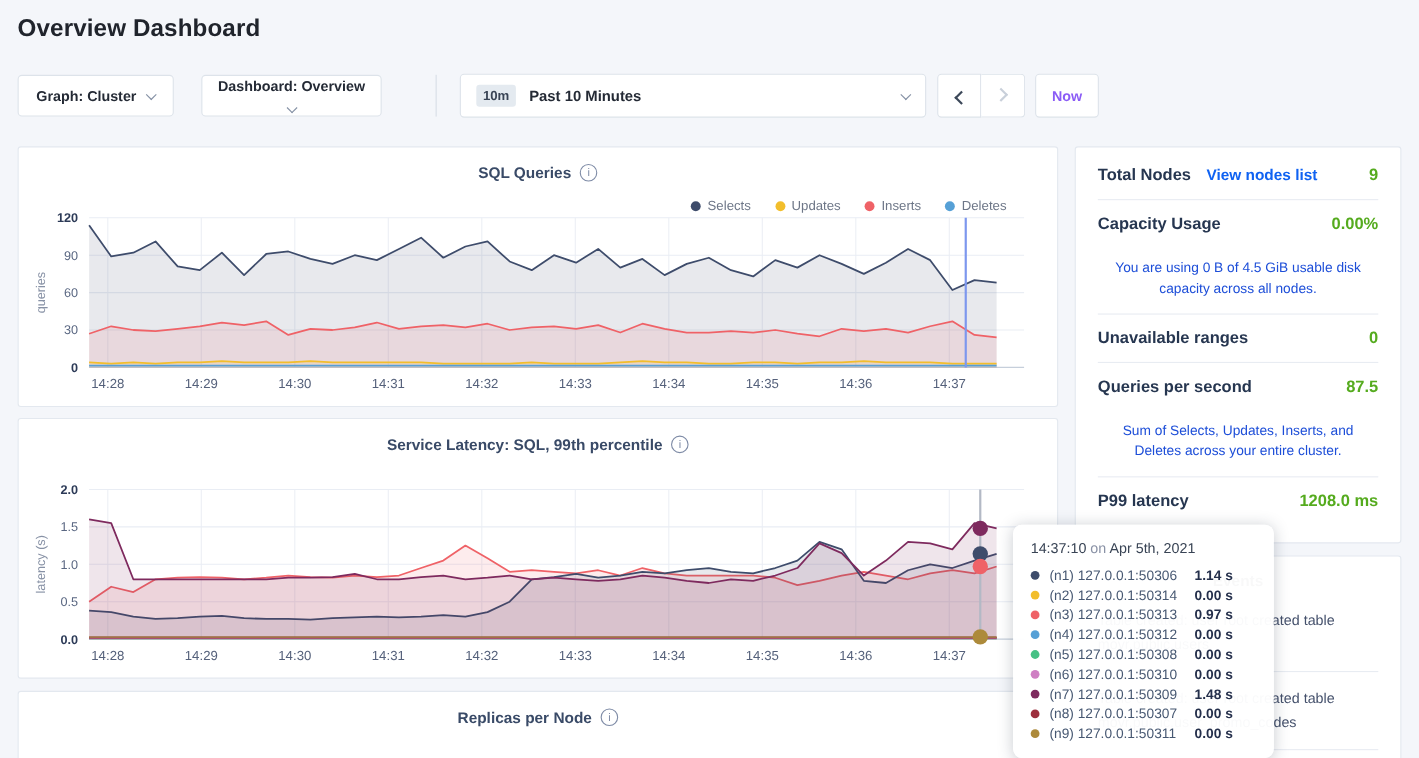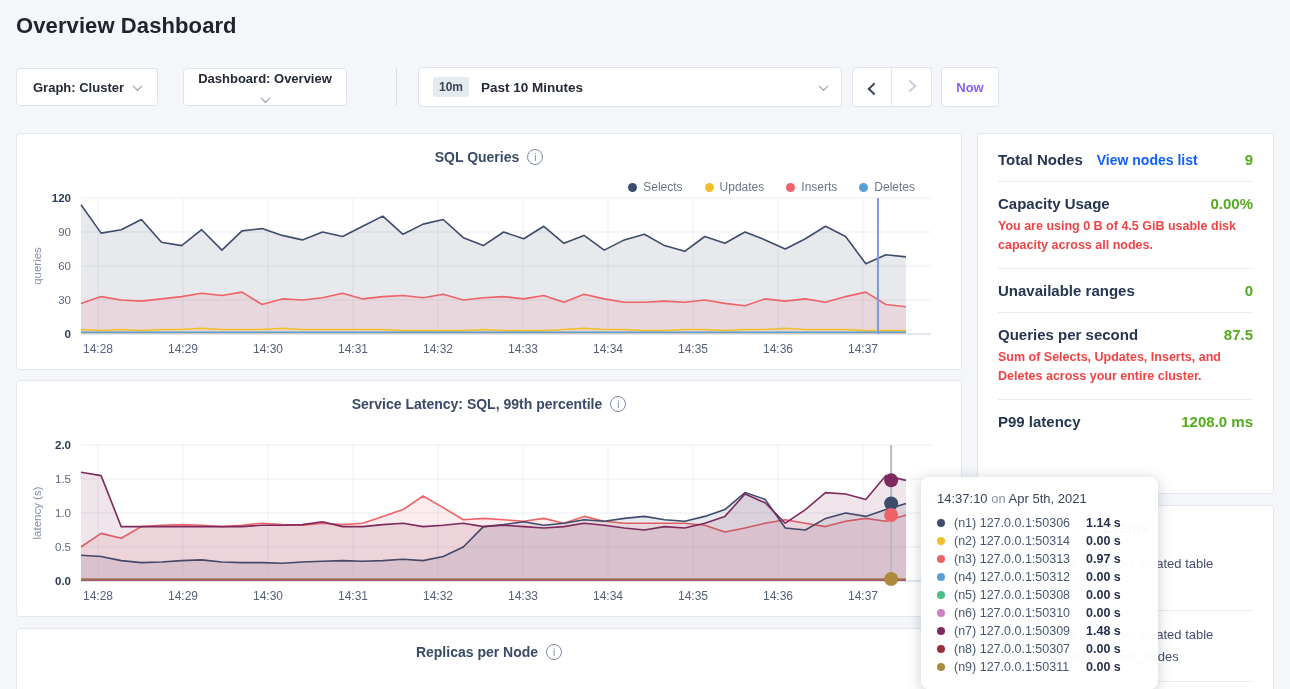--- a/index.html
+++ b/index.html
@@ -35,28 +35,28 @@
   .ctitle { display:flex; align-items:center; justify-content:center; gap:8px; margin-top:15px; font-size:14px; font-weight:bold; color:#394a67; }
   .info { width:16px; height:16px; border:1px solid #7e8ba6; border-radius:50%; color:#7e8ba6; font-size:10px; font-weight:normal; display:inline-flex; align-items:center; justify-content:center; font-style:normal; }
   .legend { position:absolute; top:46px; right:46px; display:flex; gap:22px; font-size:12px; color:#6d7687; }
   .litem { display:flex; align-items:center; gap:6px; cursor:pointer; }
   .ldot { width:9px; height:9px; border-radius:50%; }
   .plot { position:absolute; left:0; top:48px; width:946px; height:182px; }
 
   
   #summary { left:977px; top:133px; width:297px; height:361px; overflow:hidden; }
   #summary .shead { text-align:center; font-size:14px; font-weight:bold; color:#242a35; padding-top:16px; }
-  .srows { padding:4px 20px 0; }
+  .srows { padding:4px 20px 0;text-align:center; }
   .srow { padding:13px 0; border-bottom:1px solid #e8ecf2; }
   .srow:last-child { border-bottom:none; }
   .srow .rline { display:flex; align-items:baseline; }
   .slabel { font-size:15px; font-weight:bold; color:#263650; }
   .slink { font-size:14px; font-weight:bold; color:#0f62f2; margin-left:14px; cursor:pointer; }
   .sval { margin-left:auto; font-size:15px; font-weight:bold; color:#55ab1e; }
-  .sdesc { font-size:12.5px; color:#ef4444; line-height:19px; margin-top:5px;font-weight:bold; }
+  .sdesc { font-size:12.5px; color:#1d4ed8; line-height:19px; margin-top:22px; }
 
   
   #events { left:977px; top:505px; width:297px; height:200px; }
   #events .ehead { text-align:center; font-size:14px; font-weight:bold; color:#242a35; padding-top:14px; height:34px; }
   .eitems { padding:0 20px; }
   .eitem { padding:13px 0; border-bottom:1px solid #e8ecf2; }
   .eitem div { font-size:13px; line-height:22px; color:#44506b; }
 
   
   #tooltip { position:absolute; left:921px; top:477px; width:237px; background:rgba(255,255,255,0.97); border-radius:8px; box-shadow:0 2px 14px rgba(40,50,70,0.25); padding:14px 16px 13px; z-index:50; }

